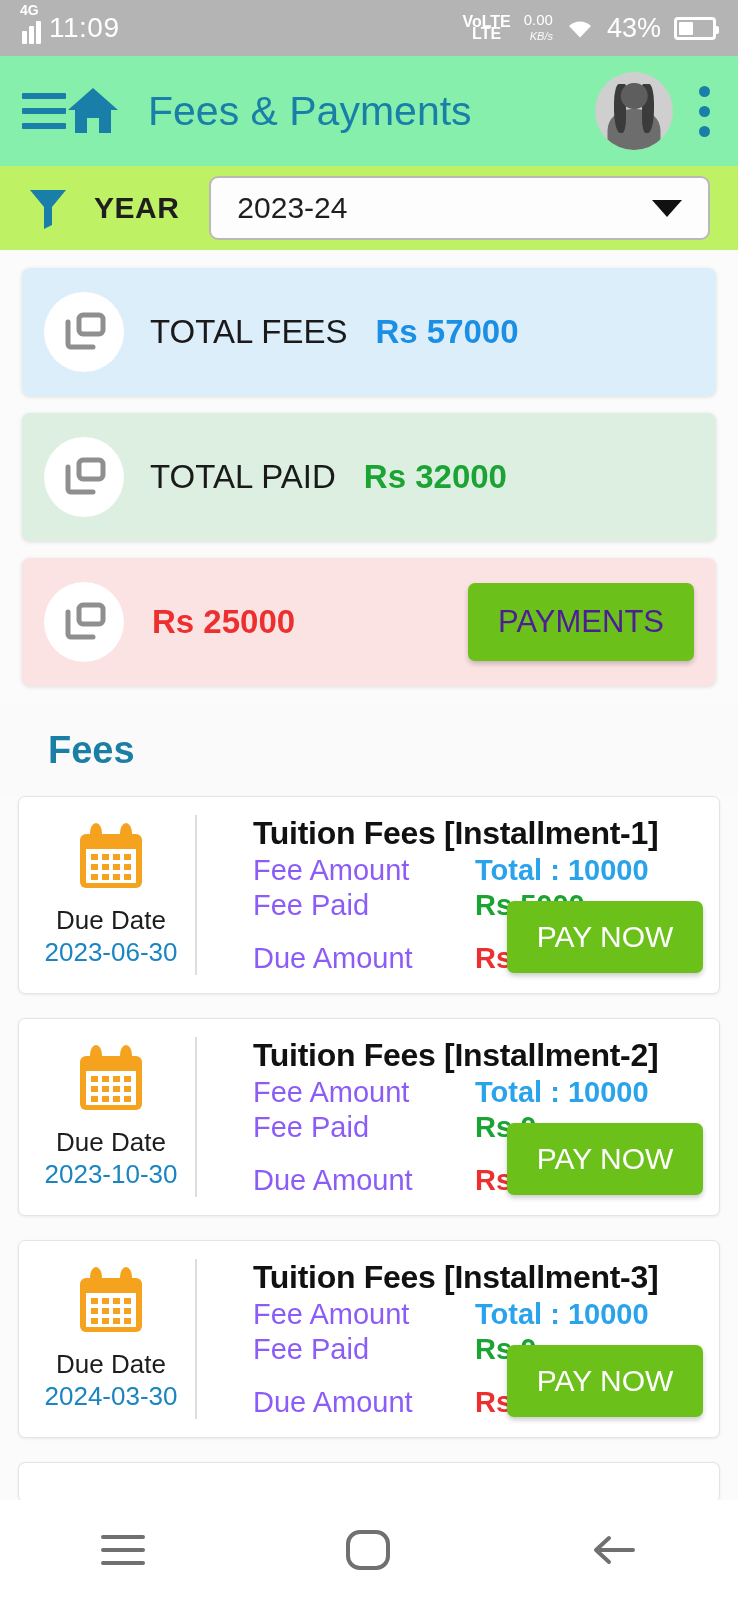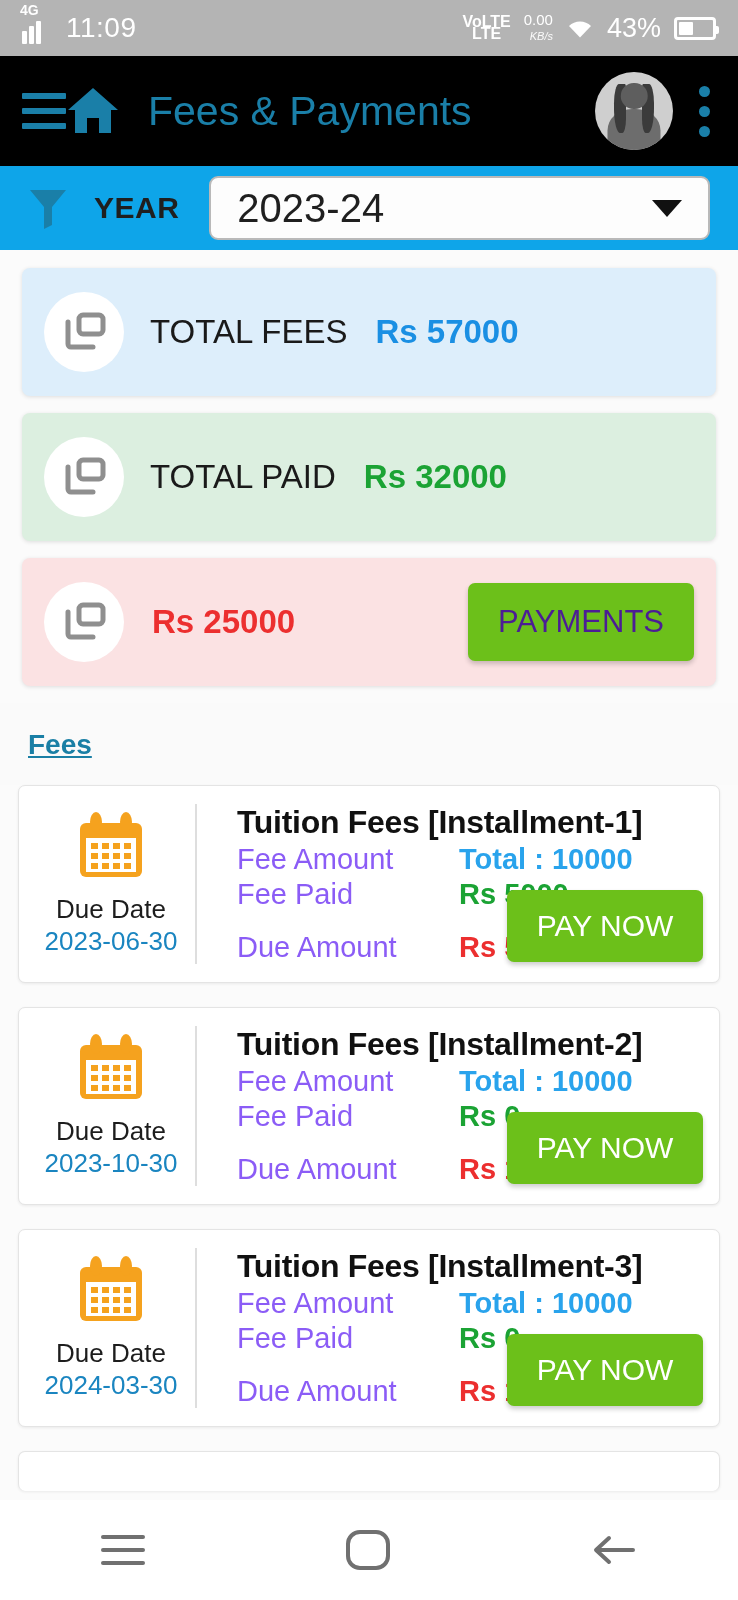--- a/index.html
+++ b/index.html
@@ -10,21 +10,21 @@
     overflow: hidden;
   }
   .phone { position: relative; width: 738px; height: 1600px; background: #fbfbfb; }
 
   
   .statusbar {
     height: 56px; background: #b4b4b4; color: #ffffff;
     display: flex; align-items: center; padding: 0 22px;
     font-size: 27px;
   }
-  .sb-left { display: flex; align-items: flex-end; gap: 18px; }
+  .sb-left { display: flex; align-items: flex-end; gap: 1px; }
   .sig-wrap { position: relative; display: flex; align-items: flex-end; gap: 2px; height: 26px; }
   .sig-wrap i { display: block; width: 5px; background: #ffffff; border-radius: 1px; }
   .sig-wrap i:nth-child(1) { height: 8px; }
   .sig-wrap i:nth-child(2) { height: 13px; }
   .sig-wrap i:nth-child(3) { height: 18px; }
   .sig-wrap i:nth-child(4) { height: 23px; }
   .net-label { position: absolute; top: -15px; left: -2px; font-size: 14px; font-weight: bold; line-height: 1; }
   .sb-time { font-size: 28px; letter-spacing: 0.5px; }
   .sb-right { margin-left: auto; display: flex; align-items: center; gap: 13px; }
   .volte { font-size: 16px; line-height: 12px; font-weight: bold; text-align: center; }
@@ -34,21 +34,21 @@
   .batt-pct { font-size: 27px; }
   .batt {
     width: 42px; height: 23px; border: 3px solid #ffffff; border-radius: 4px;
     position: relative; display: flex; align-items: center; padding: 2px;
   }
   .batt::after { content: ""; position: absolute; right: -6px; top: 6px; width: 4px; height: 8px; background: #ffffff; border-radius: 0 2px 2px 0; }
   .batt .lvl { height: 100%; width: 43%; background: #ffffff; border-radius: 1px; }
 
   
   .appbar {
-    height: 110px; background: #000000;
+    height: 110px; background: #86efac;
     display: flex; align-items: center; padding: 0 22px; 
   }
   .hamburger { width: 44px; display: flex; flex-direction: column; gap: 9px; cursor: pointer; }
   .hamburger span { display: block; height: 6px; background: #1a7fa8; border-radius: 1px; }
   .hamburger span:nth-child(1) { width: 44px; }
   .hamburger span:nth-child(2) { width: 44px; }
   .hamburger span:nth-child(3) { width: 44px; }
   .home-icon { width: 54px; height: 50px; }
   .appbar-title {
     color: #1a7fa8; font-size: 41px; font-weight: 400;
@@ -61,30 +61,30 @@
   }
   .avatar .ph-head { position: absolute; left: 50%; top: 14%; width: 34%; height: 34%; background: #5e5e5e; border-radius: 50%; transform: translateX(-50%); }
   .avatar .ph-body { position: absolute; left: 50%; top: 48%; width: 68%; height: 60%; background: #6d6d6d; border-radius: 46% 46% 0 0; transform: translateX(-50%); }
   .avatar .ph-hairL { position: absolute; left: 24%; top: 16%; width: 16%; height: 62%; background: #3b3b3b; border-radius: 40% 10% 30% 50%; }
   .avatar .ph-hairR { position: absolute; right: 24%; top: 16%; width: 16%; height: 62%; background: #3b3b3b; border-radius: 10% 40% 50% 30%; }
   .kebab { display: flex; flex-direction: column; gap: 9px; padding: 6px; cursor: pointer; }
   .kebab i { width: 11px; height: 11px; border-radius: 50%; background: #1a7fa8; display: block; }
 
   
   .filterrow {
-    height: 84px; background: #0ea5e9;
+    height: 84px; background: #bef264;
     display: flex; align-items: center; padding: 0 28px; gap: 26px;
   }
   .funnel { width: 40px; height: 42px; }
   .year-label { font-size: 30px; font-weight: bold; color: #1f1f1f; letter-spacing: 0.5px; }
   .year-select {
     flex: 1; height: 64px; margin-left: 4px; background: #fdfdfd;
     border: 2px solid #b9b9b9; border-radius: 9px;
     display: flex; align-items: center; padding: 0 26px;
-    font-size: 40px; color: #1f1f1f; cursor: pointer;
+    font-size: 30px; color: #1f1f1f; cursor: pointer;
   }
   .caret { margin-left: auto; width: 0; height: 0; border-left: 15px solid transparent; border-right: 15px solid transparent; border-top: 17px solid #111; }
 
   
   .summary { padding: 18px 22px 0 22px; }
   .sum-card {
     height: 128px; border-radius: 8px; display: flex; align-items: center;
     padding: 0 22px; margin-bottom: 17px; position: relative;
     box-shadow: 0 1px 4px rgba(0,0,0,0.12);
   }
@@ -102,42 +102,42 @@
   .sum-value.v-red   { color: #ec2f2f; }
   .payments-btn {
     margin-left: auto; background: #6cc01a; color: #4c1d95;
     font-size: 31px; border: none; border-radius: 7px;
     padding: 0 30px; height: 78px; line-height: 78px; cursor: pointer;
     box-shadow: 0 3px 5px rgba(0,0,0,0.2); white-space: nowrap;
   }
 
   
   .section-title {
-    font-size: 28px; color: #1a7fa5; font-weight: bold;
-    padding: 26px 0 24px 28px; background: #fafafa; text-decoration: underline;
+    font-size: 38px; color: #1a7fa5; font-weight: bold;
+    padding: 26px 0 24px 48px; background: #fafafa;
   }
 
   
   .feelist { padding: 0 18px; }
   .fee-card {
     background: #ffffff; border: 1px solid #e4e4e4; border-radius: 7px;
     margin-bottom: 24px; padding: 18px 16px 18px 16px;
     display: flex; align-items: stretch;
     box-shadow: 0 1px 3px rgba(0,0,0,0.07);
     height: 198px; overflow: hidden;
   }
   .fee-left {
     width: 162px; flex: none; display: flex; flex-direction: column;
     align-items: center; justify-content: center; gap: 2px;
     border-right: 2px solid #dedede; padding-right: 8px;
   }
   .cal-icon { width: 74px; height: 74px; margin-bottom: 8px; }
   .due-date-lbl { font-size: 26px; color: #1d1d1d; line-height: 1.15; }
   .due-date-val { font-size: 26px; color: #1a85c0; line-height: 1.15; }
-  .fee-right { flex: 1; padding-left: 40px; position: relative; }
+  .fee-right { flex: 1; padding-left: 40px; position: relative; margin-left: 16px; }
   .fee-title { font-size: 32px; font-weight: bold; color: #111111; white-space: nowrap; letter-spacing: -0.3px; }
   .fee-row { display: flex; align-items: baseline; margin-top: 2px; }
   .fee-key { font-size: 29px; color: #8b5cf6; width: 222px; flex: none; }
   .fee-amt { font-size: 29px; font-weight: bold; }
   .amt-blue  { color: #29a3ec; }
   .amt-green { color: #1ba334; }
   .amt-red   { color: #ec2f2f; }
   .fee-row.due-row { margin-top: 20px; }
   .fee-row.due-row .fee-key { font-weight: normal; }
   .paynow-btn {

